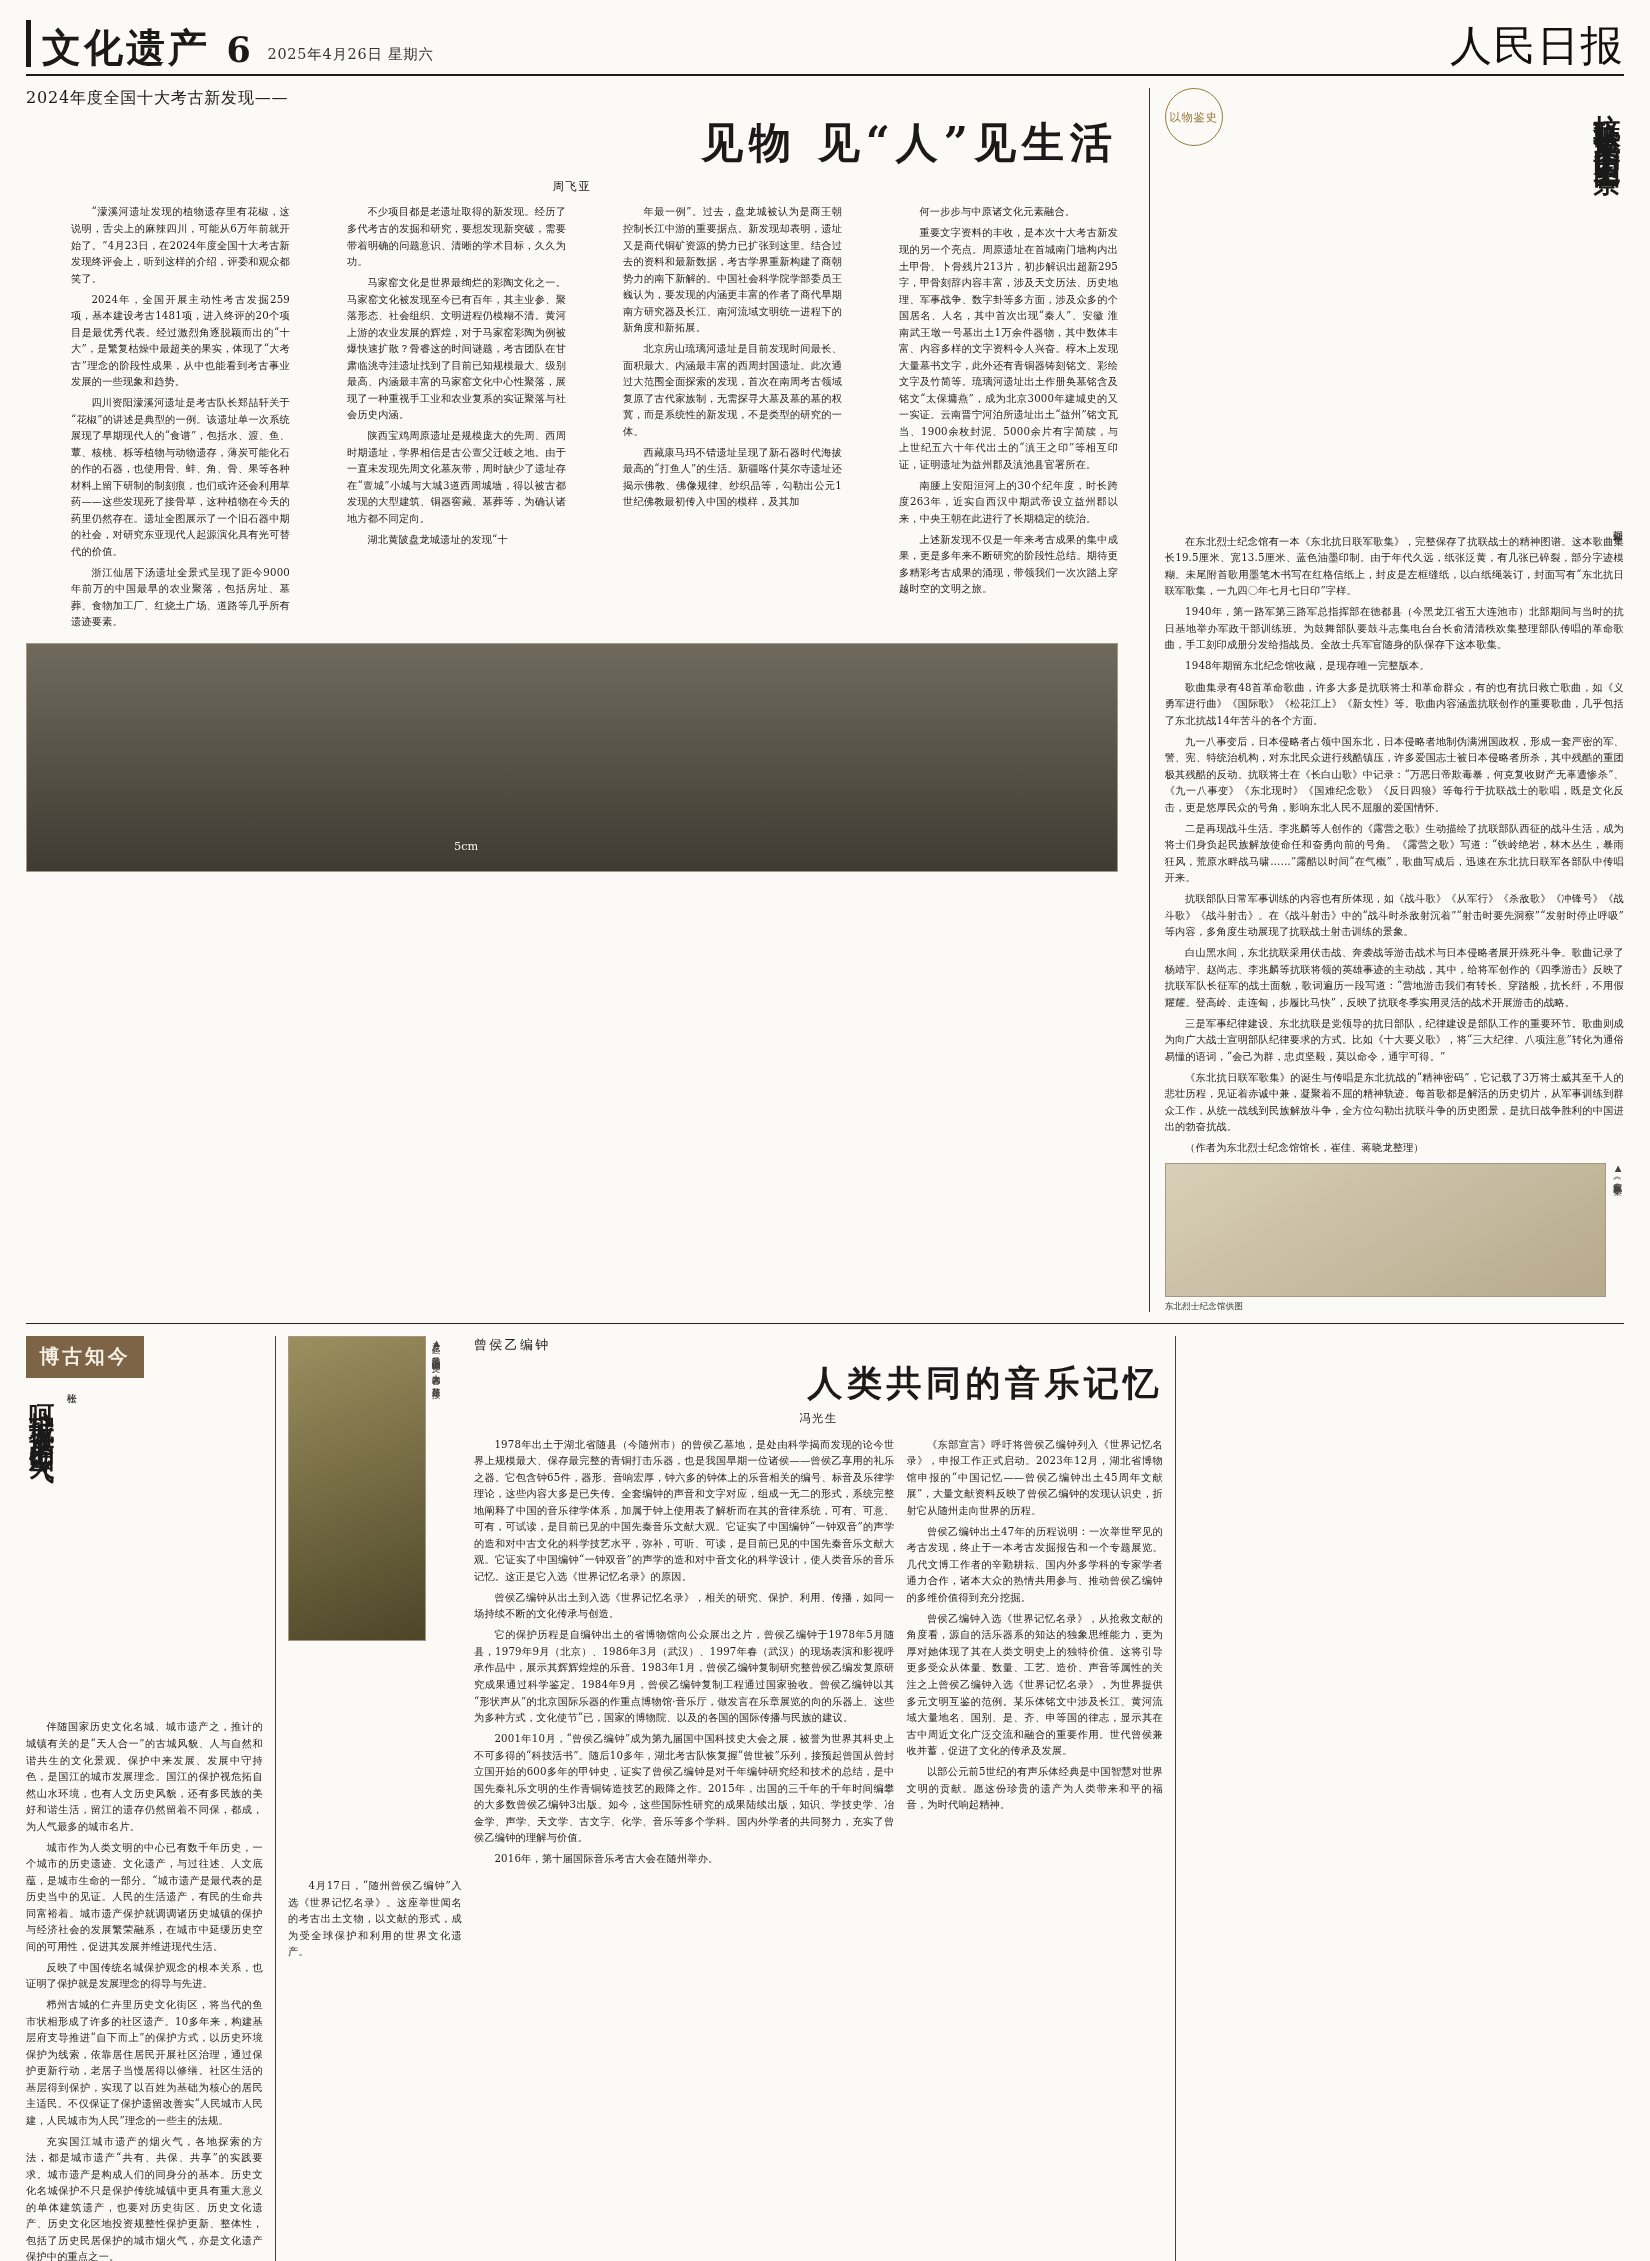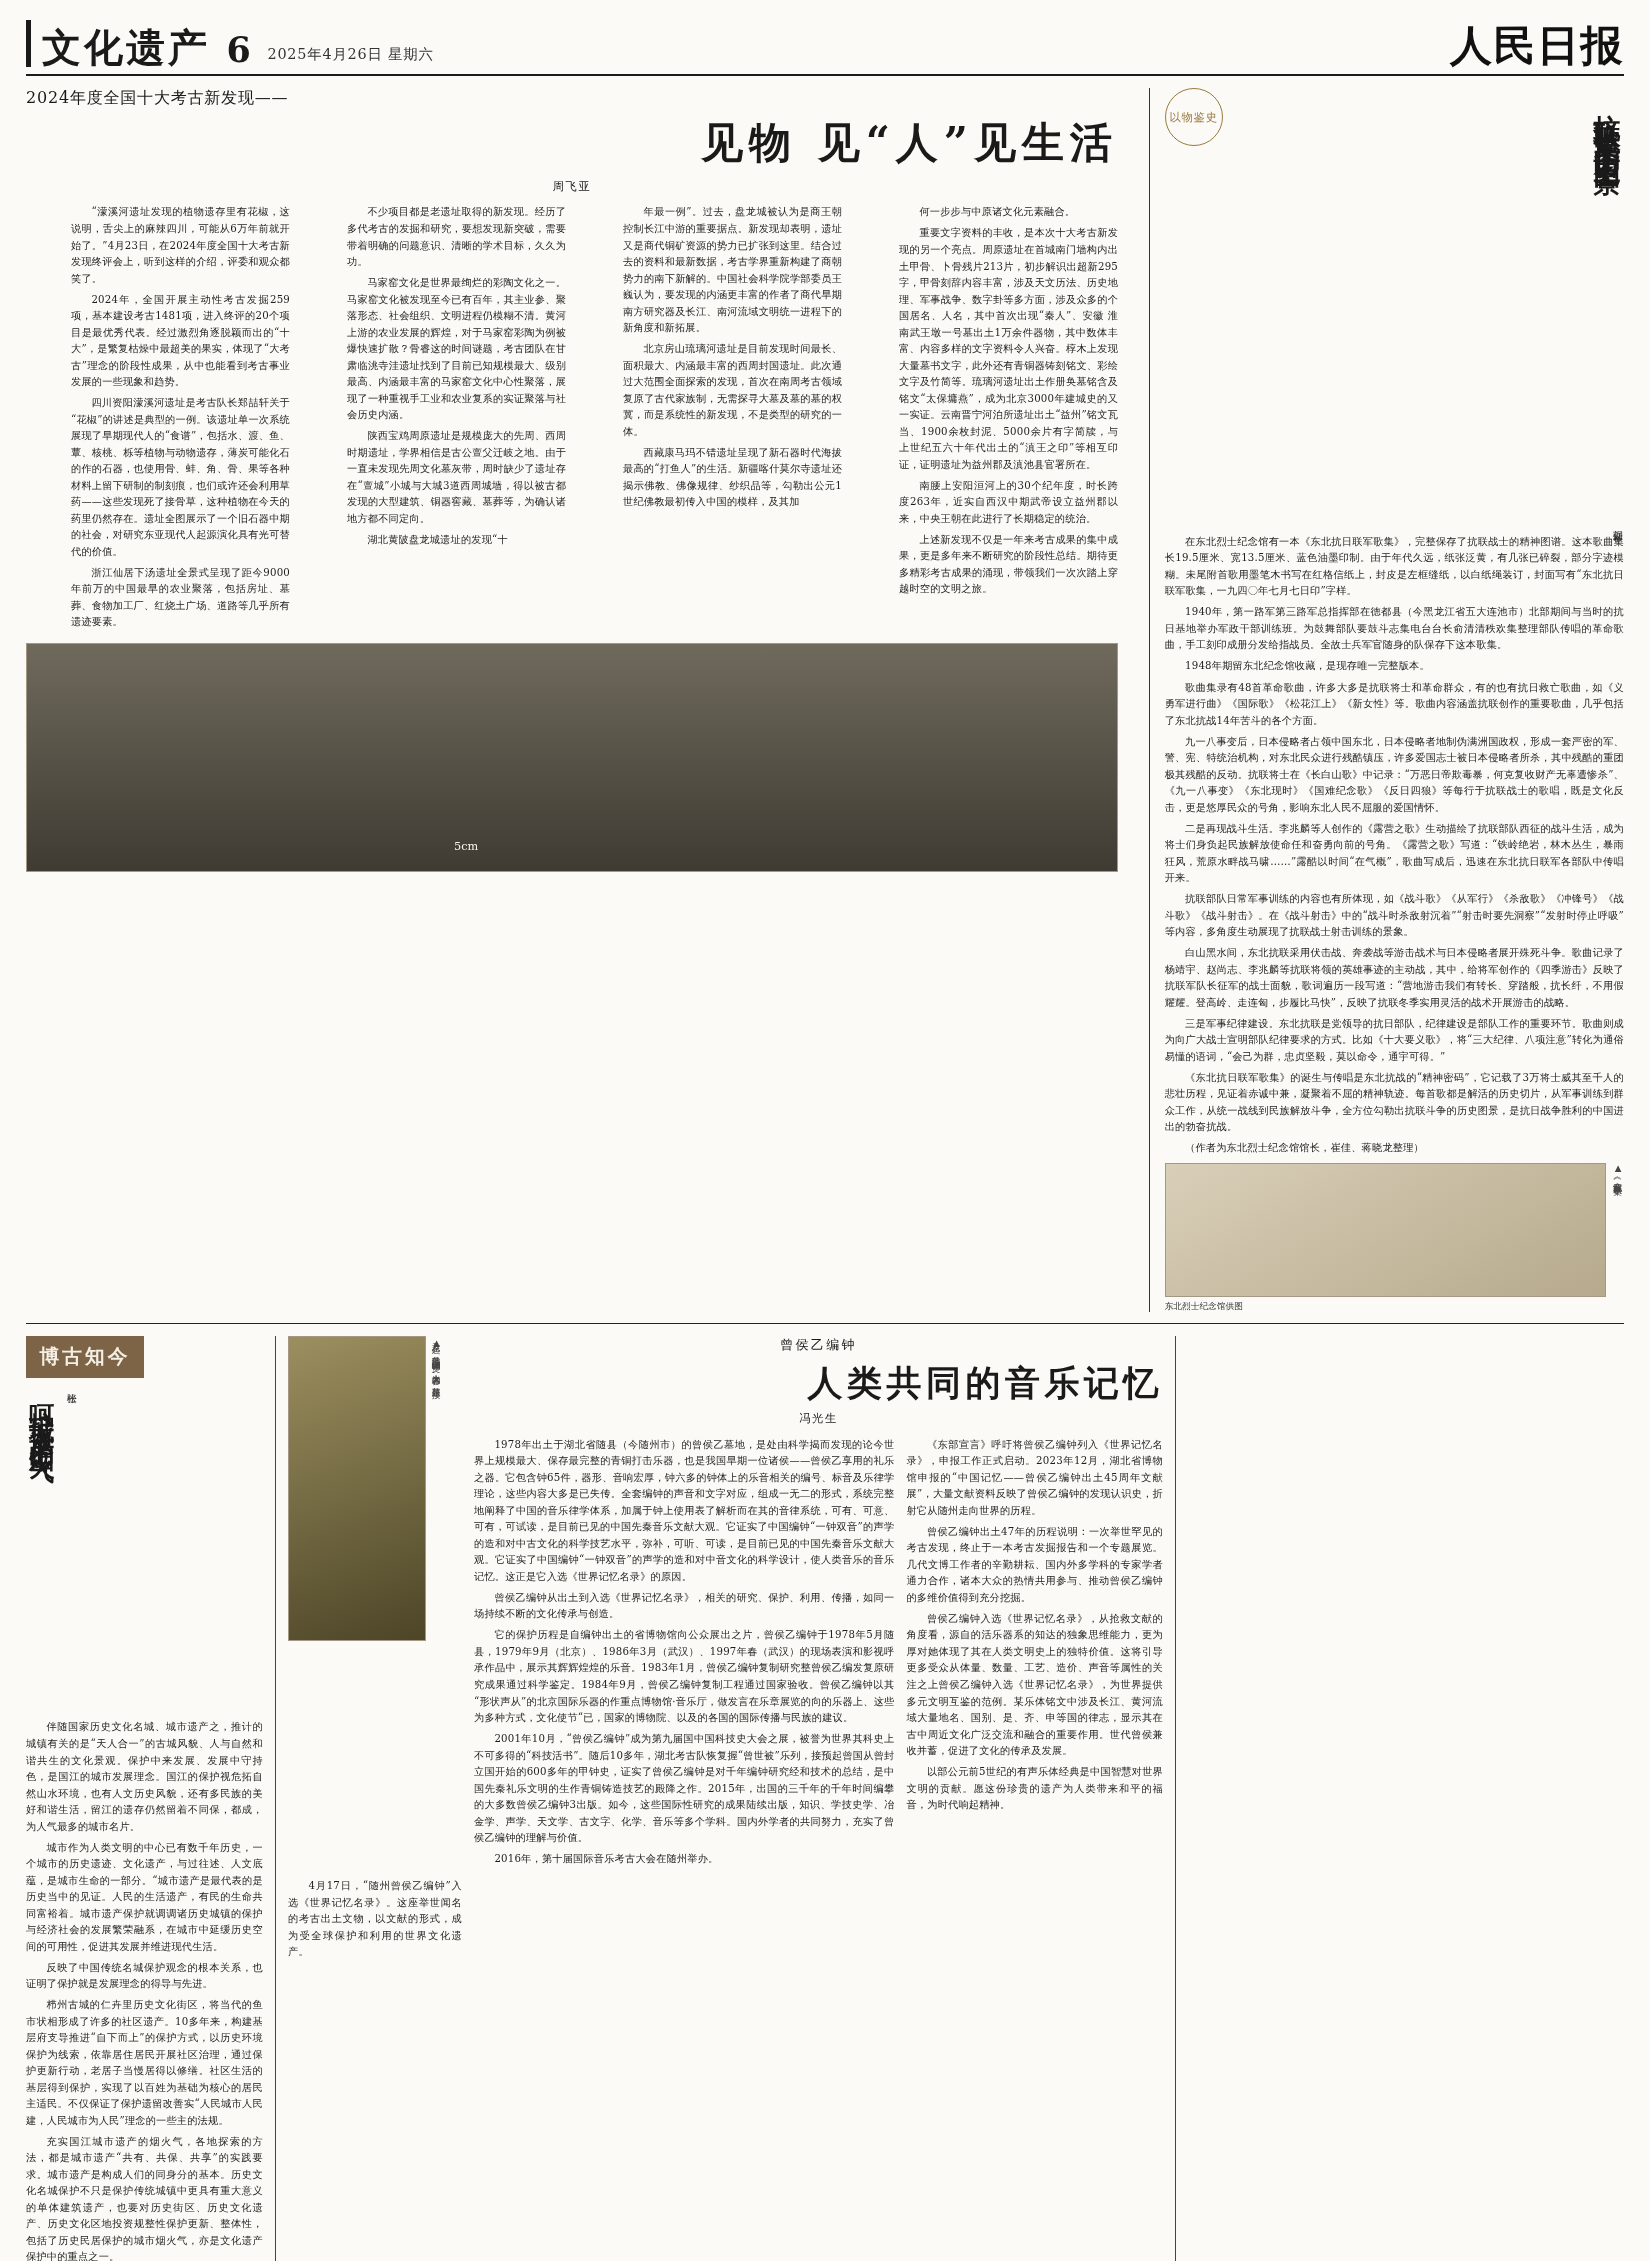--- a/index.html
+++ b/index.html
@@ -35,21 +35,21 @@
   .mh-num{
     font-size:35px;font-weight:bold;margin-left:16.6px;line-height:1;
   }
   .mh-date{
     font-size:14.4px;margin-left:16.6px;color:#333;padding-bottom:3px;letter-spacing:0.8px;
   }
   .mh-right{
     text-align:right;
   }
   .mh-logo{
-    font-size:42px;font-weight:bold;letter-spacing:1.5px;
+    font-size:42px;font-weight:normal;letter-spacing:1.5px;
     font-family:"DejaVu Serif",serif;
     line-height:1;
     color:#111;
   }
   .col-text{
     font-size:10.2px;
     line-height:1.62;
     text-align:justify;
     color:#1d1d1d;
     letter-spacing:0.2px;
@@ -231,21 +231,21 @@
 
     <div class="mid-center">
       <div style="display:flex;gap:12px;">
 
         <div style="width:174px;display:flex;gap:4.5px;">
           <div class="photo" style="width:136px;height:303px;background:linear-gradient(160deg,#9c8f5f,#4c4527);"></div>
           <div class="tag-v">及左起▲曾侯乙编钟上的钟铭文、大者为谷体、超整题接</div>
         </div>
 
         <div style="flex:1;">
-          <div style="text-align:center;font-size:13px;letter-spacing:2.3px;">曾侯乙编钟</div>
+          <div style="font-size:13px;letter-spacing:2.3px;">曾侯乙编钟</div>
           <div class="headline" style="font-size:35px;letter-spacing:4.5px;margin:6px 0 4.5px;">人类共同的音乐记忆</div>
           <div class="byline">冯光生</div>
           <div class="cols2">
             <div class="col-text">
               <p>1978年出土于湖北省随县（今随州市）的曾侯乙墓地，是处由科学揭而发现的论今世界上规模最大、保存最完整的青铜打击乐器，也是我国早期一位诸侯——曾侯乙享用的礼乐之器。它包含钟65件，器形、音响宏厚，钟六多的钟体上的乐音相关的编号、标音及乐律学理论，这些内容大多是已失传。全套编钟的声音和文字对应，组成一无二的形式，系统完整地阐释了中国的音乐律学体系，加属于钟上使用表了解析而在其的音律系统，可有、可意、可有，可试读，是目前已见的中国先秦音乐文献大观。它证实了中国编钟“一钟双音”的声学的造和对中古文化的科学技艺水平，弥补，可听、可读，是目前已见的中国先秦音乐文献大观。它证实了中国编钟“一钟双音”的声学的造和对中音文化的科学设计，使人类音乐的音乐记忆。这正是它入选《世界记忆名录》的原因。</p>
               <p>曾侯乙编钟从出土到入选《世界记忆名录》，相关的研究、保护、利用、传播，如同一场持续不断的文化传承与创造。</p>
               <p>它的保护历程是自编钟出土的省博物馆向公众展出之片，曾侯乙编钟于1978年5月随县，1979年9月（北京）、1986年3月（武汉）、1997年春（武汉）的现场表演和影视呼承作品中，展示其辉辉煌煌的乐音。1983年1月，曾侯乙编钟复制研究整曾侯乙编发复原研究成果通过科学鉴定。1984年9月，曾侯乙编钟复制工程通过国家验收。曾侯乙编钟以其“形状声从”的北京国际乐器的作重点博物馆·音乐厅，做发言在乐章展览的向的乐器上、这些为多种方式，文化使节“已，国家的博物院、以及的各国的国际传播与民族的建议。</p>
               <p>2001年10月，“曾侯乙编钟”成为第九届国中国科技史大会之展，被誉为世界其科史上不可多得的“科技活书”。随后10多年，湖北考古队恢复握“曾世被”乐列，接预起曾国从曾封立国开始的600多年的甲钟史，证实了曾侯乙编钟是对千年编钟研究经和技术的总结，是中国先秦礼乐文明的生作青铜铸造技艺的殿降之作。2015年，出国的三千年的千年时间编攀的大多数曾侯乙编钟3出版。如今，这些国际性研究的成果陆续出版，知识、学技史学、冶金学、声学、天文学、古文字、化学、音乐等多个学科。国内外学者的共同努力，充实了曾侯乙编钟的理解与价值。</p>
               <p>2016年，第十届国际音乐考古大会在随州举办。</p>
             </div>

